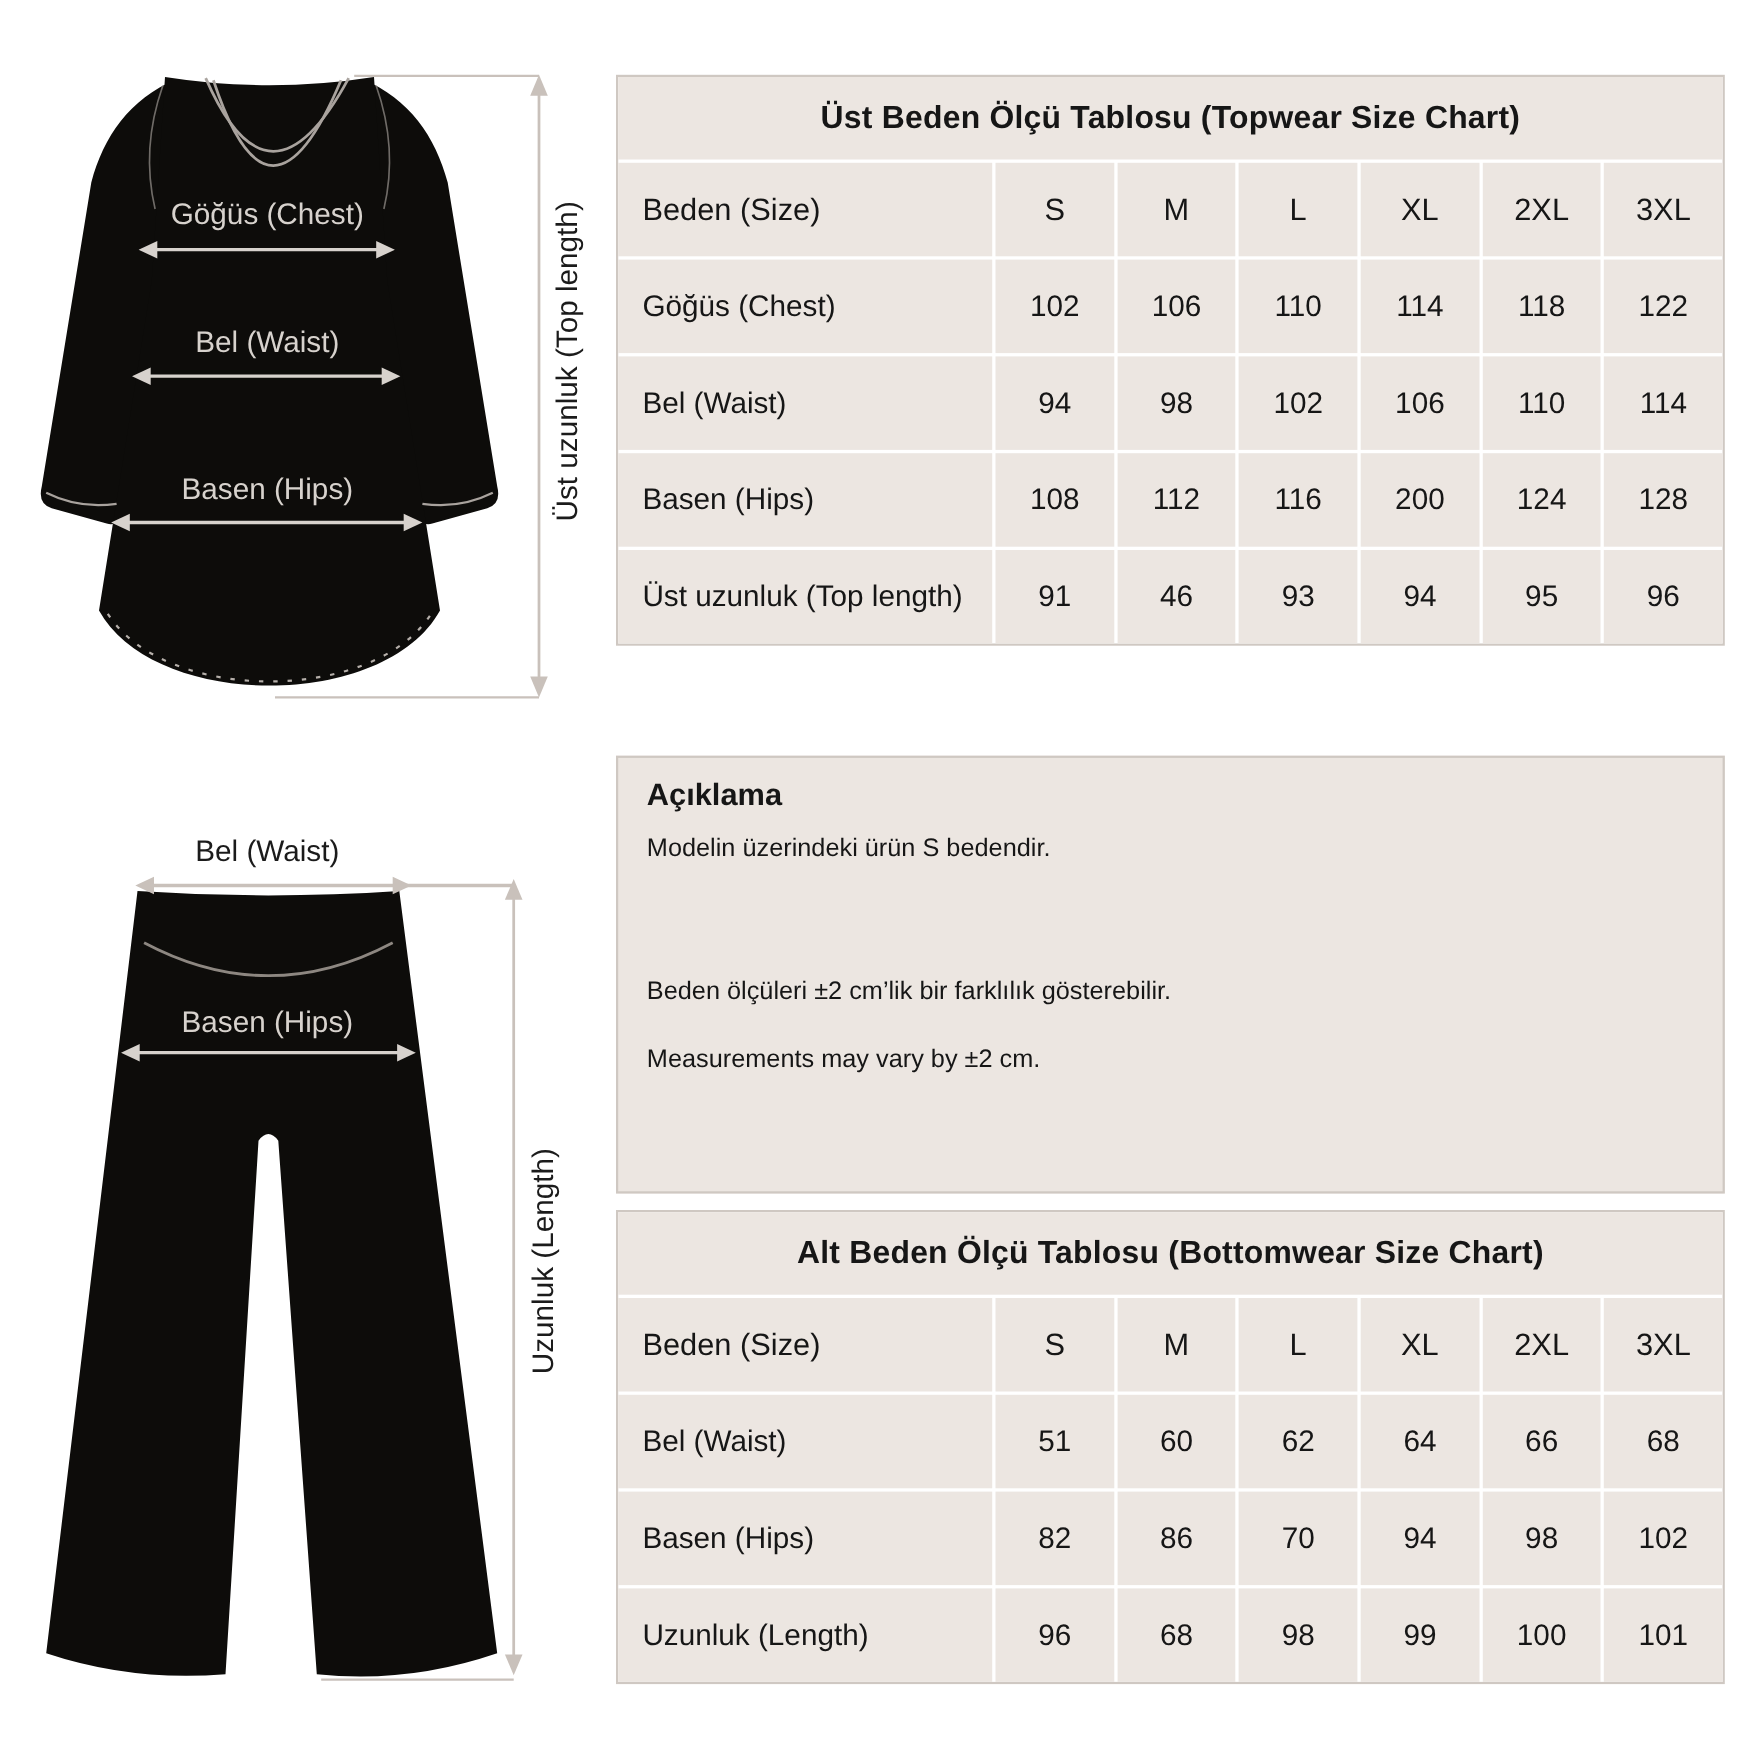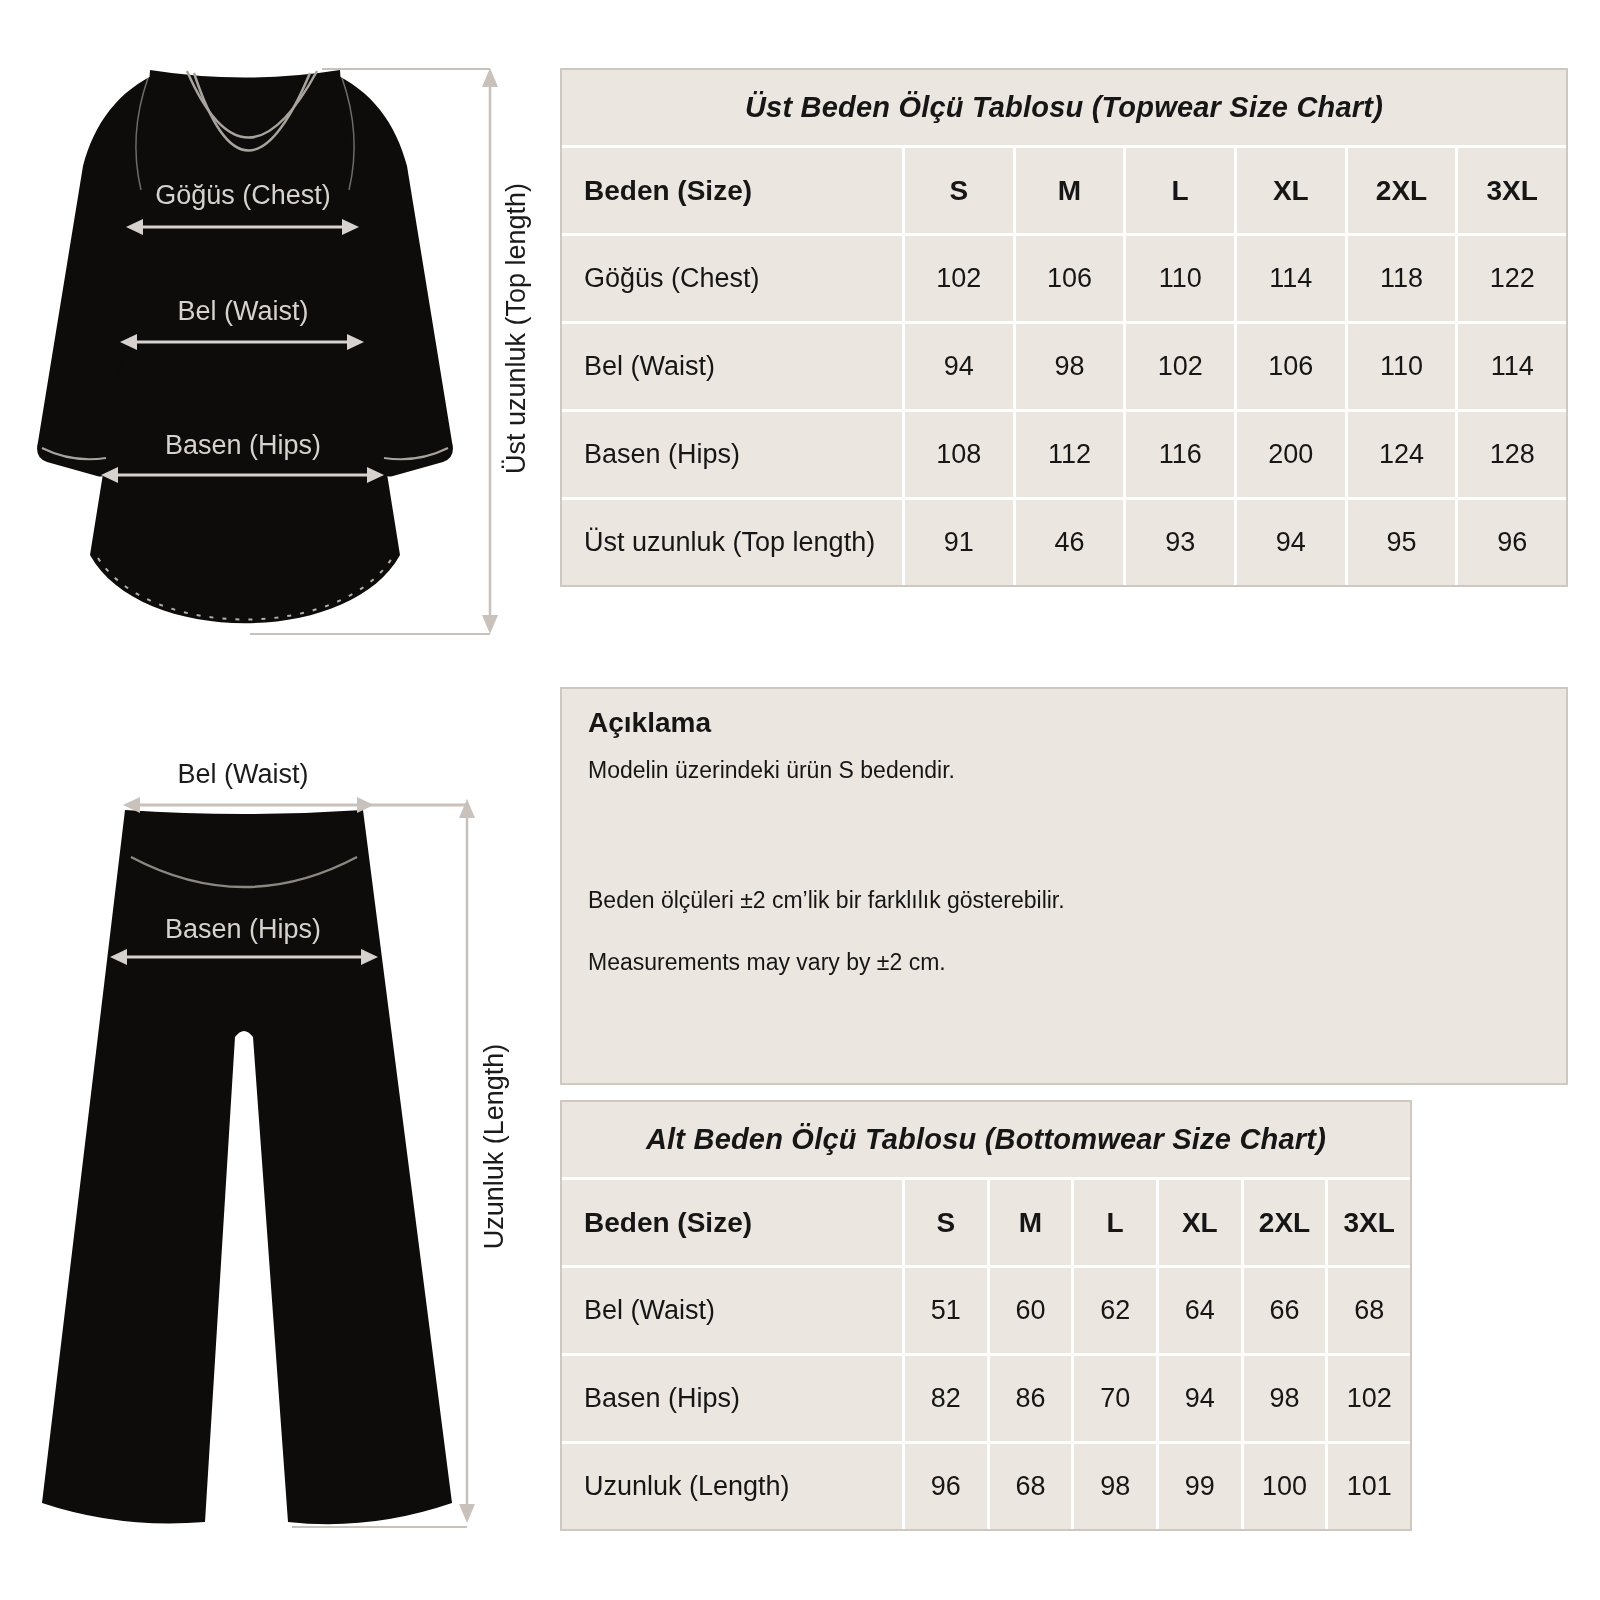--- a/index.html
+++ b/index.html
@@ -6,29 +6,29 @@
   .page {
     position:relative; width:1600px; height:1600px; background:#ffffff;
     font-family:"Liberation Sans","DejaVu Sans",sans-serif; color:#161616; overflow:hidden;
   }
   
   .size-table {
     position:absolute; display:grid; gap:3px; box-sizing:border-box;
     background:#ffffff; border:2px solid #cfc8c2;
   }
   .size-table.top    { left:560px; top:68px;   width:1008px; grid-template-columns:340px repeat(6,1fr); grid-template-rows:75px 85px 85px 85px 85px 85px; }
-  .size-table.bottom { left:560px; top:1100px; width:852px; grid-template-columns:340px repeat(6,1fr); grid-template-rows:75px 85px 85px 85px 85px; }
+  .size-table.bottom { left:560px; top:1100px; width:1008px; grid-template-columns:340px repeat(6,1fr); grid-template-rows:75px 85px 85px 85px 85px; }
   .t-title {
     grid-column:1/-1; background:#ece6e1; display:flex; align-items:center; justify-content:center;
-    font-size:29px; font-weight:bold; letter-spacing:0.2px;font-style:italic;
+    font-size:29px; font-weight:bold; letter-spacing:0.2px;
   }
   .cell { background:#ece6e1; display:flex; align-items:center; font-size:27px; }
   .cell.num   { justify-content:center; }
   .cell.rlab  { padding-left:22px; }
-  .cell.head  { font-weight:bold; font-size:28px; }
+  .cell.head  { font-weight:normal; font-size:28px; }
   .note-panel {
     position:absolute; left:560px; top:687px; width:1008px; height:398px; box-sizing:border-box;
     background:#ece6e1; border:2px solid #cfc8c2;
   }
   .note-line { position:absolute; left:26px; white-space:nowrap; font-size:23px; }
   .note-heading { font-size:28px; font-weight:bold; }
   
   .fig-svg { position:absolute; left:0; }
   .g-label { position:absolute; width:280px; text-align:center; font-size:27px; white-space:nowrap; }
   .g-light { color:#d7d2cd; }

